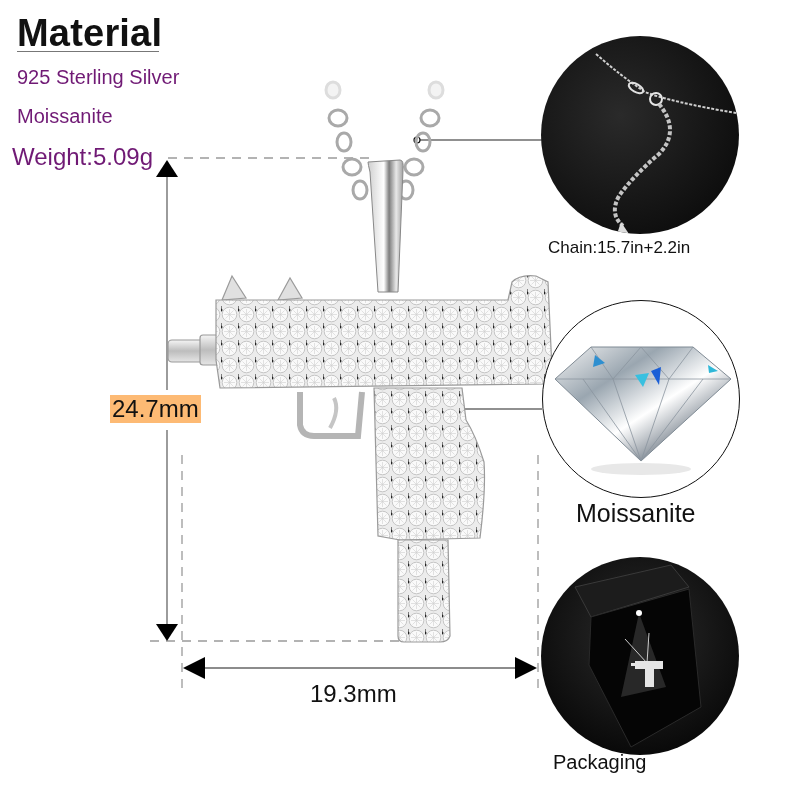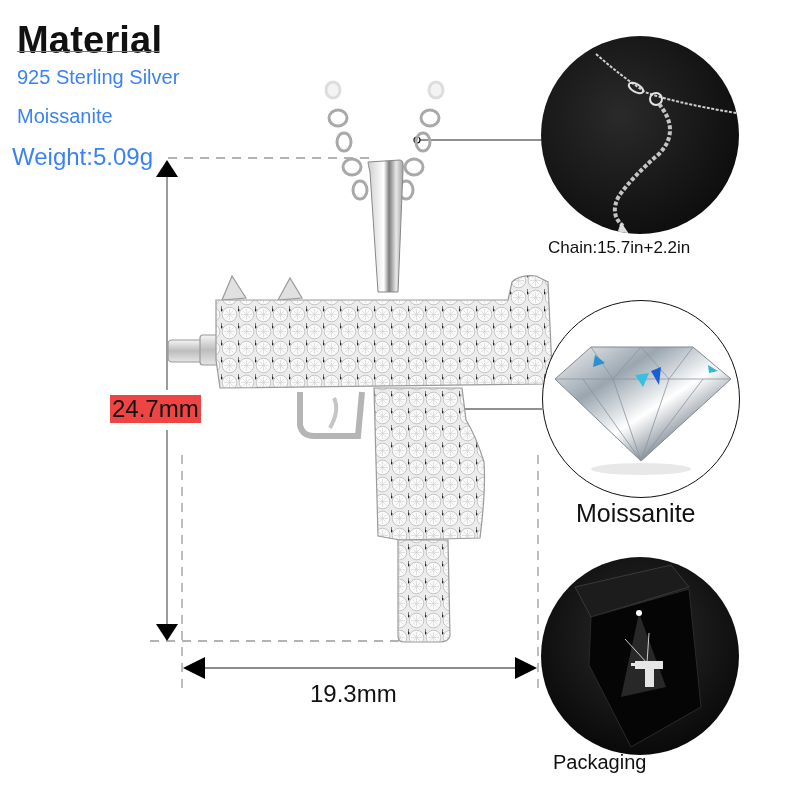--- a/index.html
+++ b/index.html
@@ -1,21 +1,21 @@
 <!DOCTYPE html>
 <html><head>
   <meta charset="utf-8">
   <style>
     html, body { margin:0; padding:0; background:#ffffff; }
     body { width:800px; height:800px; position:relative; overflow:hidden;
            font-family:"Liberation Sans", sans-serif; color:#111; }
     .abs { position:absolute; }
-    .title { left:17px; top:19px; font-size:38px; font-weight:bold; letter-spacing:0.2px; }
+    .title { left:17px; top:12px; font-size:38px; font-weight:bold; letter-spacing:0.2px; }
     .title-rule { left:17px; top:51px; width:142px; height:1px; background:#777; }
-    .spec { font-size:20px; color:#3b82f6; }
+    .spec { font-size:20px; color:#701a75; }
     .spec1 { left:17px; top:66px; }
     .spec2 { left:17px; top:105px; }
     .spec3 { left:12px; top:143px; font-size:24px;text-align:right; }
     .caption { font-size:24px; color:#111; white-space:nowrap; }
     .circle { border-radius:50%; overflow:hidden; box-sizing:border-box; }
     svg { display:block; }
   </style>
 </head>
 <body>
 
@@ -104,21 +104,21 @@
 
     <path d="M300 392 L300 425 Q302 436 314 436 L358 436 L362 392" fill="none" stroke="#b5b5b5" stroke-width="6"></path>
     <path d="M334 398 Q340 410 330 428" fill="none" stroke="#c5c5c5" stroke-width="4"></path>
 
     <path d="M374 388 L462 388 L466 420 Q476 436 484 462 Q486 490 480 538 L400 540 L378 536 Z" fill="url(#pave)"></path>
 
     <path d="M398 540 L448 540 L450 636 Q448 642 440 642 L404 642 Q398 642 398 636 Z" fill="url(#pave)"></path>
   </g>
 </svg>
 
-<div class="abs caption" style="left:110px;top:395px;font-size:24px;background:#ef4444;padding:0 2px;">24.7mm</div>
+<div class="abs caption" style="left:110px;top:395px;font-size:24px;background:#fdba74;padding:0 2px;">24.7mm</div>
 <div class="abs caption" style="left:310px;top:680px;font-size:24px;">19.3mm</div>
 
 <div class="abs circle" style="left:541px;top:36px;width:198px;height:198px;background:radial-gradient(circle at 40% 40%, #2a2a2a, #0e0e0e 75%);">
   <svg width="198" height="198">
     <path d="M55 18 Q80 40 104 56 Q130 66 195 77" fill="none" stroke="#cfcfcf" stroke-width="2" stroke-dasharray="3,1.5"></path>
     <ellipse cx="95" cy="52" rx="8" ry="4" fill="none" stroke="#e0e0e0" stroke-width="2" transform="rotate(30 95 52)"></ellipse>
     <circle cx="115" cy="63" r="6" fill="none" stroke="#e6e6e6" stroke-width="2"></circle>
     <path d="M118 68 Q140 95 118 118 Q92 140 78 160 Q68 178 82 190" fill="none" stroke="#c4c4c4" stroke-width="4" stroke-dasharray="4,2"></path>
     <path d="M80 186 L88 198 L76 198 Z" fill="#ddd"></path>
   </svg>

